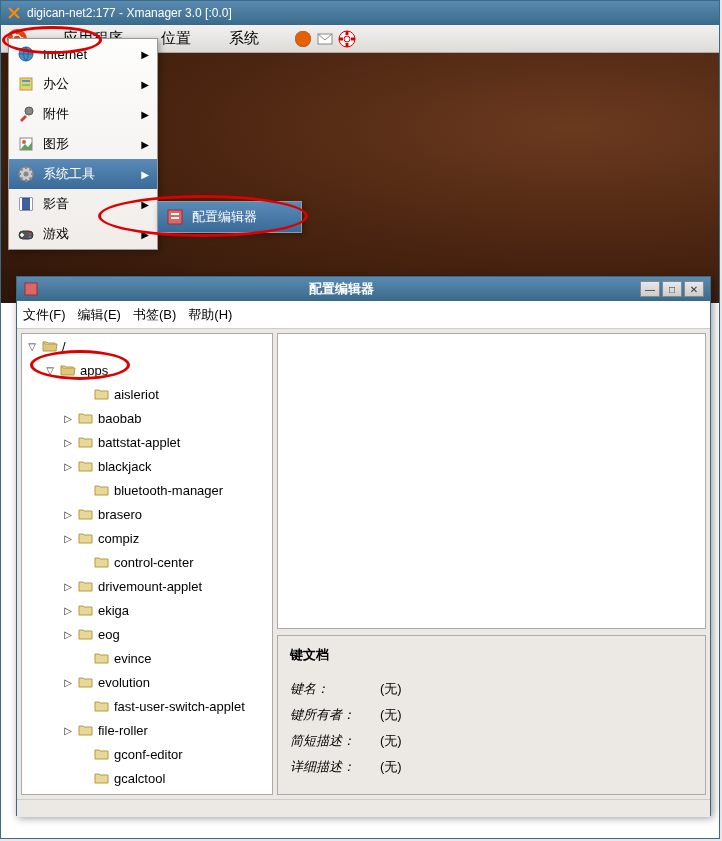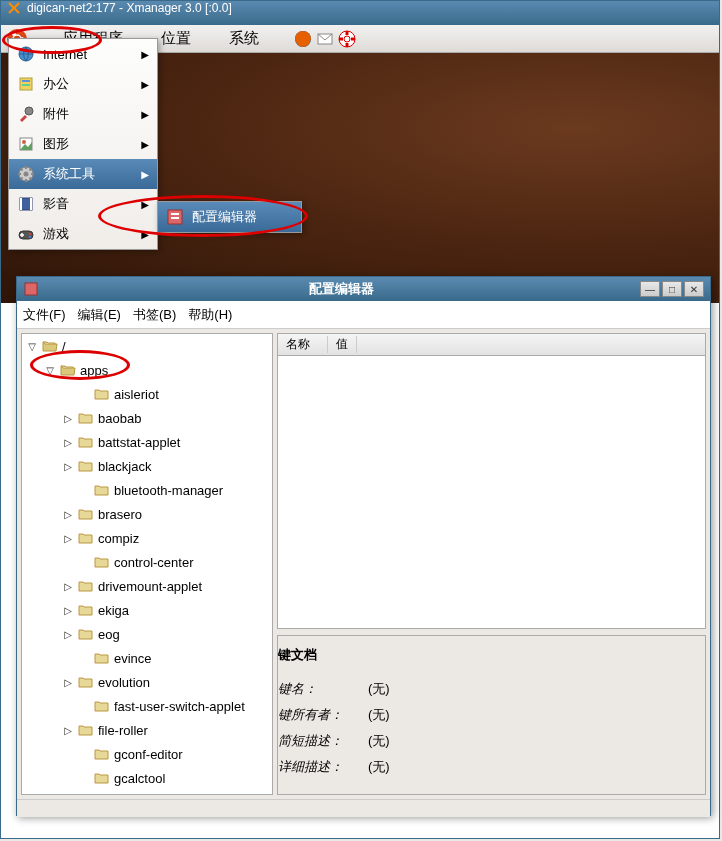--- a/index.html
+++ b/index.html
@@ -1,20 +1,20 @@
 <!DOCTYPE html>
 <html><head>
 <meta charset="utf-8">
 <style>
 * { margin: 0; padding: 0; box-sizing: border-box; font-family: "Microsoft YaHei", Arial, sans-serif; }
 body { background: #e8e8e8; width: 722px; height: 841px; overflow: hidden; }
 
 
 .outer-window { border: 1px solid #3a6a8a; width: 720px; height: 839px; background: #fff; }
-.title-bar { background: linear-gradient(#5a8ab0, #3a6a8a); height: 24px; display: flex; align-items: flex-start; padding: 0 6px; color: #fff; font-size: 12px; }
+.title-bar { background: linear-gradient(#5a8ab0, #3a6a8a); height: 24px; display: flex; align-items: center; padding: 0 6px; color: #fff; font-size: 12px; }
 .title-bar .x-icon { width: 14px; height: 14px; margin-right: 6px; display: inline-block; }
 
 
 .panel { height: 28px; background: linear-gradient(#f2f1f0, #dedbd7); border-bottom: 1px solid #aaa; display: flex; align-items: center; font-size: 15px; position: relative; gap: 22px; }
 .panel .ubuntu-logo { width: 22px; height: 22px; margin: 0 5px; }
 .panel .panel-item { padding: 0 8px; height: 100%; display: flex; align-items: center; cursor: pointer; }
 .panel .panel-icons { display: flex; gap: 2px; margin-left: 4px; }
 .panel .panel-icons span { width: 20px; height: 20px; display: flex; align-items: center; justify-content: center; }
 
 
@@ -59,21 +59,21 @@
 
 
 .right-panel { flex: 1; display: flex; flex-direction: column; margin: 4px 4px 4px 2px; }
 .right-top { flex: 1; border: 1px solid #aaa; background: #fff; display: flex; flex-direction: column; }
 .right-header { height: 22px; background: linear-gradient(#f5f5f5, #e2e2e2); border-bottom: 1px solid #aaa; display: flex; align-items: center; font-size: 12px; }
 .right-header .col { padding: 0 8px; border-right: 1px solid #ccc; }
 .right-header .col:first-child { width: 50px; }
 .right-content { flex: 1; }
 .resize-handle { height: 6px; text-align: center; font-size: 8px; color: #888; letter-spacing: 2px; }
 
-.right-bottom { height: 160px; border: 1px solid #aaa; background: #ece9e4; padding: 10px 0; font-size: 13px; }
+.right-bottom { height: 160px; border: 1px solid #aaa; background: #ece9e4; padding: 10px 12px; font-size: 13px; }
 .rb-title { font-weight: bold; margin-bottom: 16px; }
 .rb-row { display: flex; margin-bottom: 8px; }
 .rb-row .k { width: 90px; font-style: italic; }
 
 .status-bar { height: 18px; background: #ece9e4; border-top: 1px solid #ccc; }
 
 
 svg.folder-open path { fill: #dcc87a; stroke: #b89840; }
 svg.folder-closed path { fill: #e6d896; stroke: #b89840; }
 </style>
@@ -378,24 +378,20 @@
           <div class="tree-item" style="--indent: 56px;">
             <span class="expander"></span>
             <span class="folder"><svg class="folder-closed" viewBox="0 0 16 14">
                 <path d="M1 3 L5 3 L6 4 L14 4 L14 12 L1 12 Z" fill="#e6d896" stroke="#b89840"></path>
               </svg></span>
             <span>gcalctool</span>
           </div>
         </div>
       <div class="right-panel">
         <div class="right-top">
-          <div class="right-header">
-            <div class="col">名称</div>
-            <div class="col">值</div>
-          </div>
           <div class="right-content"></div>
         </div>
         <div class="resize-handle">. . . . . .</div>
         <div class="right-bottom">
           <div class="rb-title">键文档</div>
           <div class="rb-row">
               <span class="k">键名：</span>
               <span>(无)</span>
             </div>
           <div class="rb-row">

